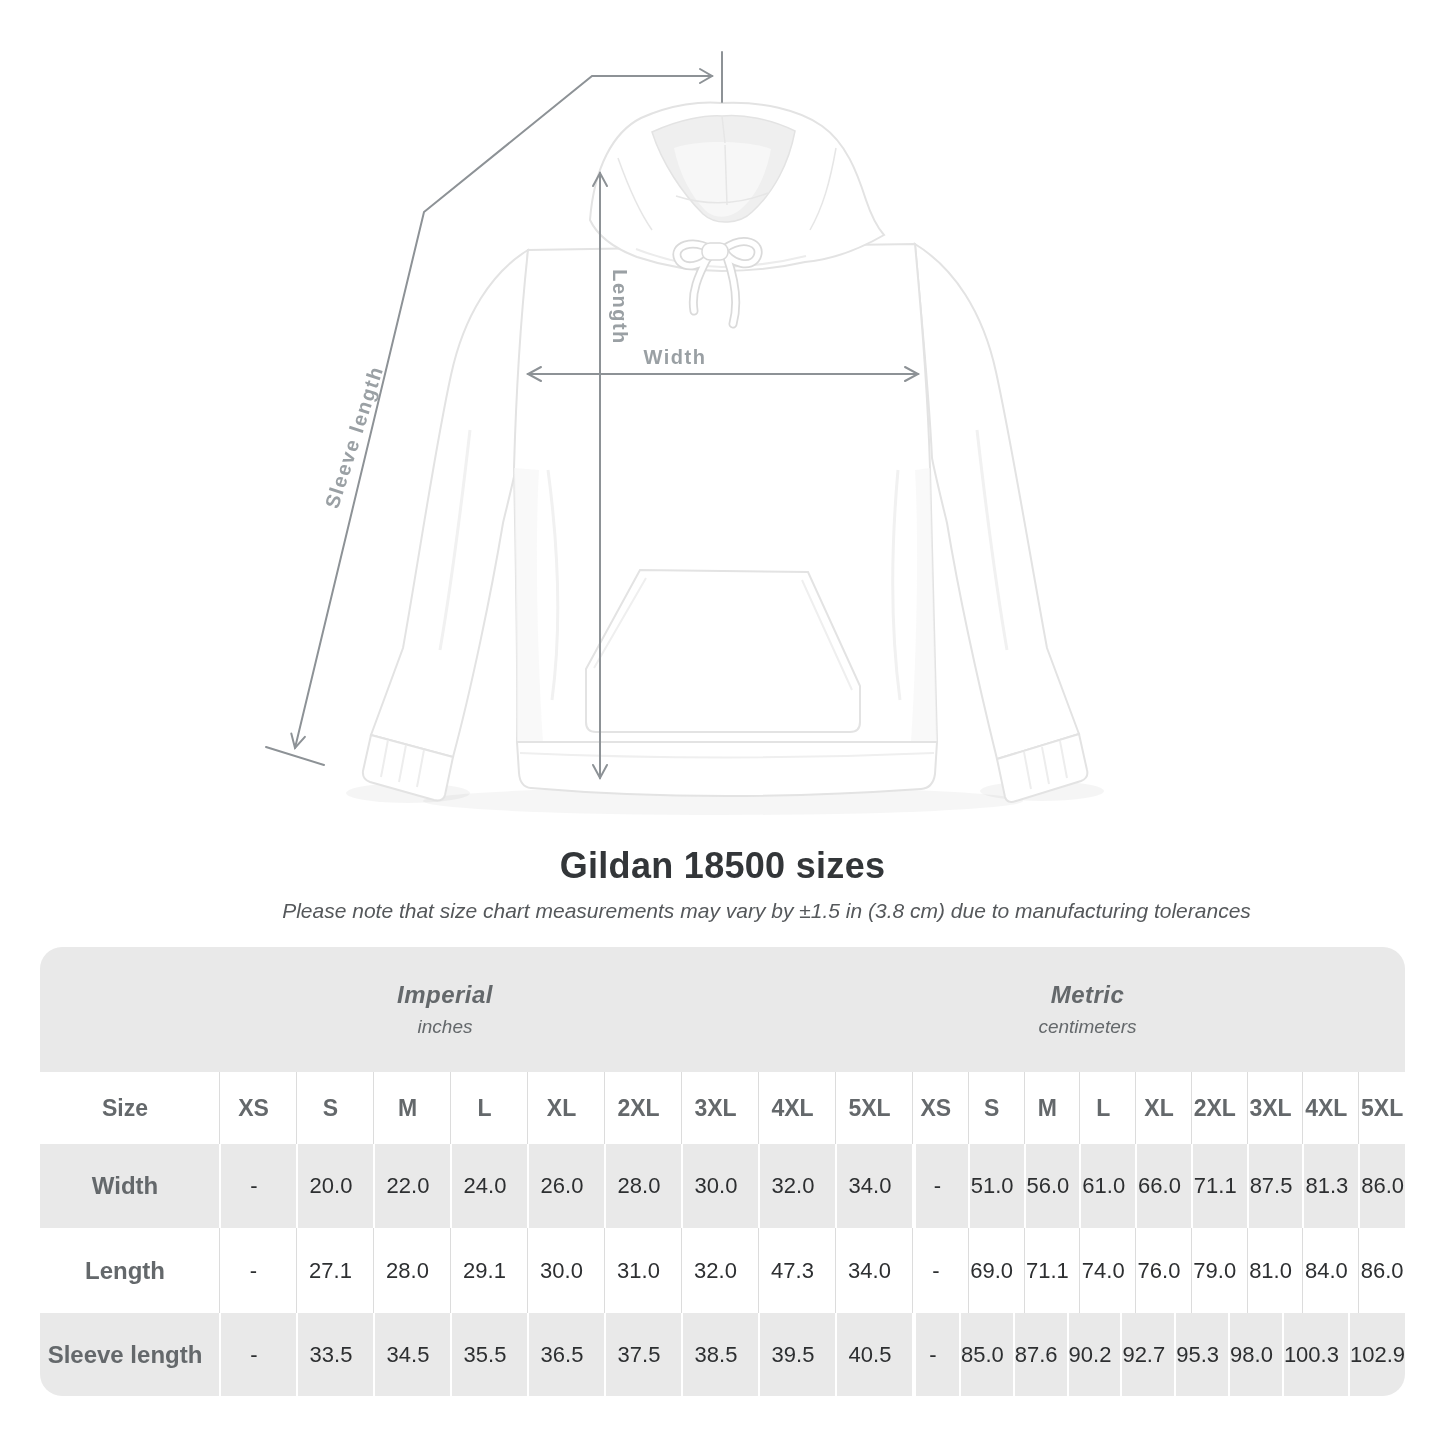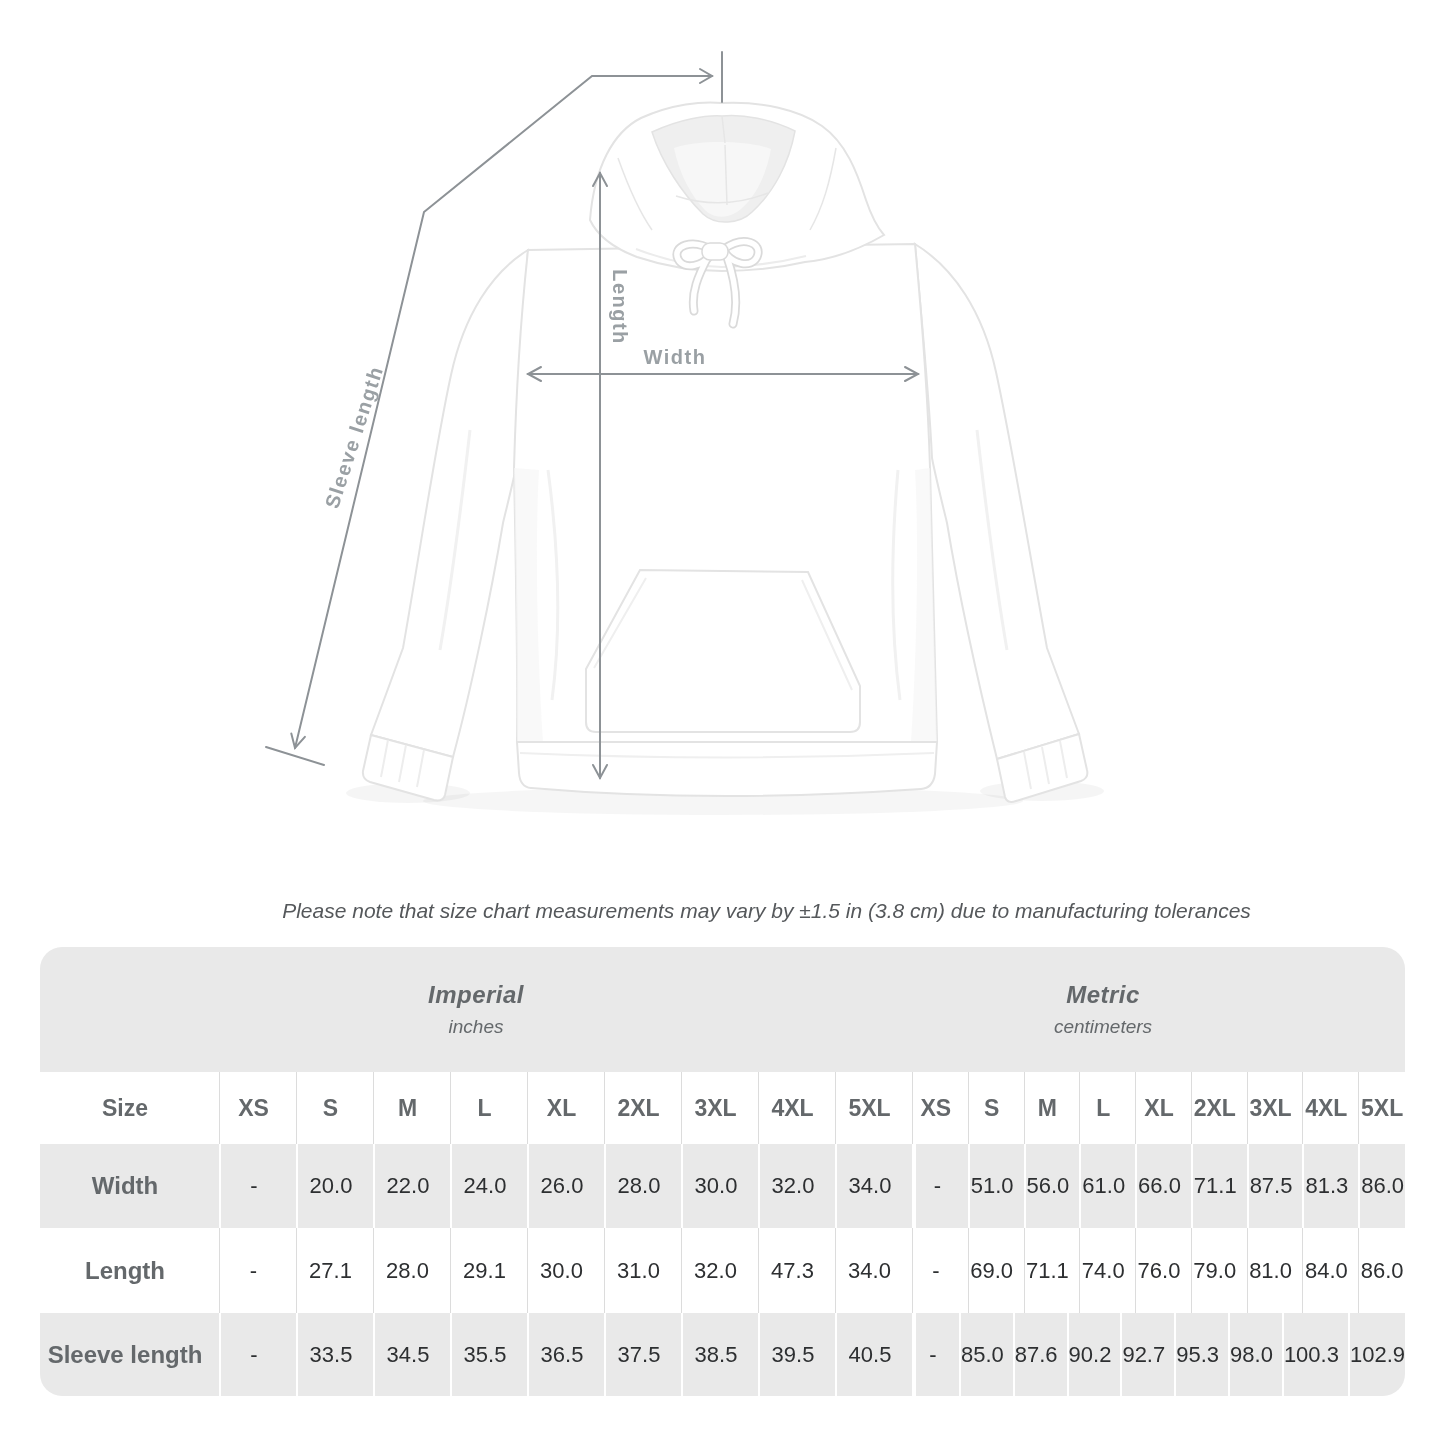--- a/index.html
+++ b/index.html
@@ -12,21 +12,21 @@
   
   .title{position:absolute;top:846px;left:0;width:100%;margin:0;text-align:center;
          font-size:36px;font-weight:bold;color:#333639;letter-spacing:.3px;line-height:40px;}
   .subtitle{position:absolute;top:897px;left:0;width:100%;margin:0;text-align:center;
             font-size:21px;font-style:italic;color:#55585b;line-height:28px;padding-left:44px;}
   
   .chart{position:absolute;top:947px;left:40px;width:1365px;height:449px;
          border-radius:22px;overflow:hidden;background:#fff;}
   .band{height:125px;background:#e9e9e9;display:flex;}
   .bhalf{display:flex;flex-direction:column;align-items:center;justify-content:center;gap:7px;}
-  .bhalf.imperial{width:782px;padding-left:28px;box-sizing:border-box;margin-left:31px;}
+  .bhalf.imperial{width:782px;padding-left:28px;box-sizing:border-box;}
   .bhalf.metric{flex:1;padding-right:52px;box-sizing:border-box;}
   .gname{font-size:24px;font-weight:bold;font-style:italic;color:#64686b;letter-spacing:.5px;}
   .gunit{font-size:19px;font-style:italic;color:#64686b;}
   .trow{display:grid;grid-template-columns:170px repeat(9,68px) repeat(9,1fr);align-items:stretch;gap:9px;}
   .trow.h{height:72px;}
   .trow.r0{height:84px;}
   .trow.r1{height:85px;}
   .trow.r2{height:83px;}
   .gray{background:#e9e9e9;}
   .cell{display:flex;align-items:center;justify-content:center;
@@ -129,20 +129,21 @@
       <path d="M 593 765 L 600 778 L 607 765"></path>
       <path d="M 528 374 L 918 374"></path>
       <path d="M 541 367 L 528 374 L 541 381"></path>
       <path d="M 905 367 L 918 374 L 905 381"></path>
     </g>
     <text x="354" y="437" text-anchor="middle" dominant-baseline="central" transform="rotate(-72 354 437)">Sleeve length</text>
     <text x="620" y="307" text-anchor="middle" dominant-baseline="central" transform="rotate(90 620 307)">Length</text>
     <text x="675" y="364" text-anchor="middle">Width</text>
   </svg>
 
+  <h1 class="title">Gildan 18500 sizes</h1>
   <p class="subtitle">Please note that size chart measurements may vary by ±1.5 in (3.8 cm) due to manufacturing tolerances</p>
 
   <div class="chart">
     <div class="band">
       <div class="bhalf imperial">
         <div class="gname">Imperial</div>
         <div class="gunit">inches</div>
       </div>
       <div class="bhalf metric">
         <div class="gname">Metric</div>

